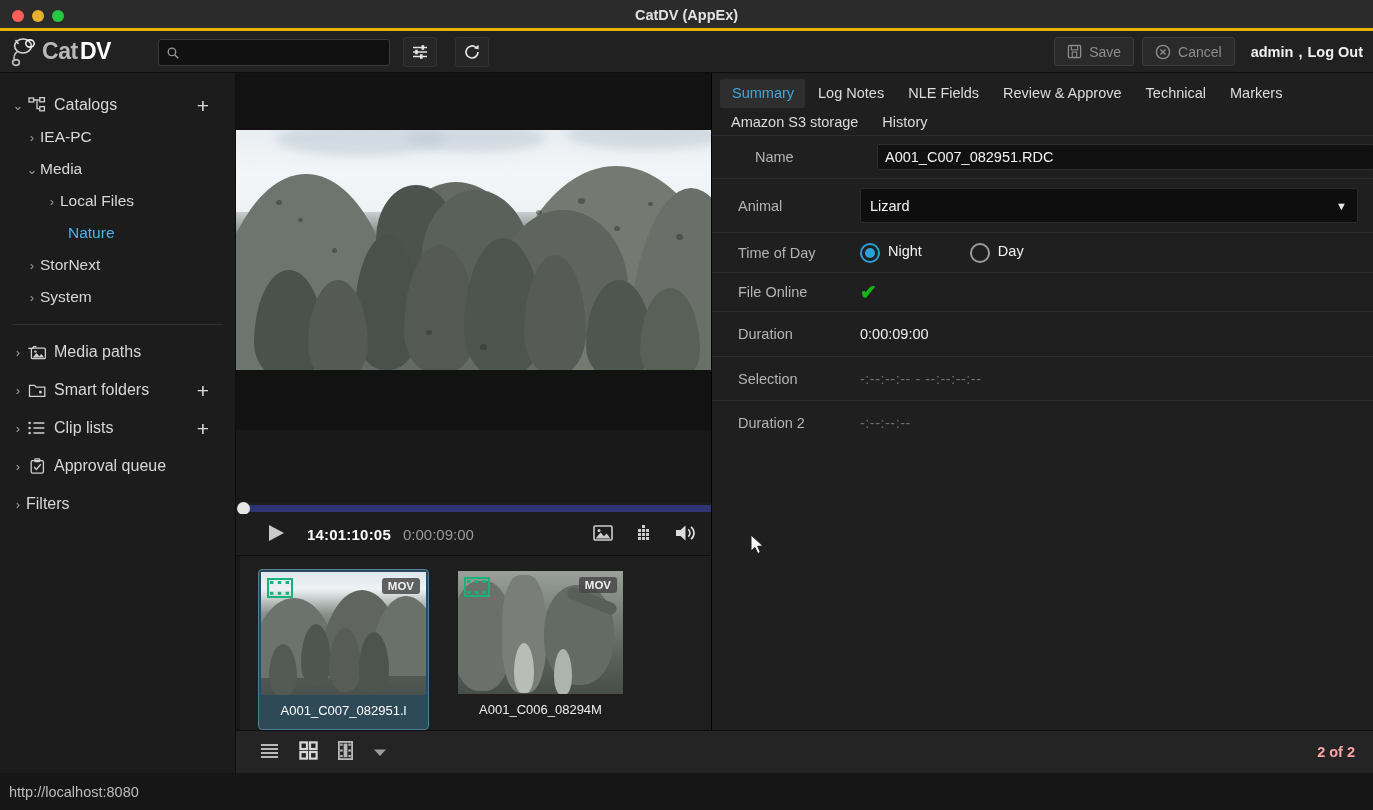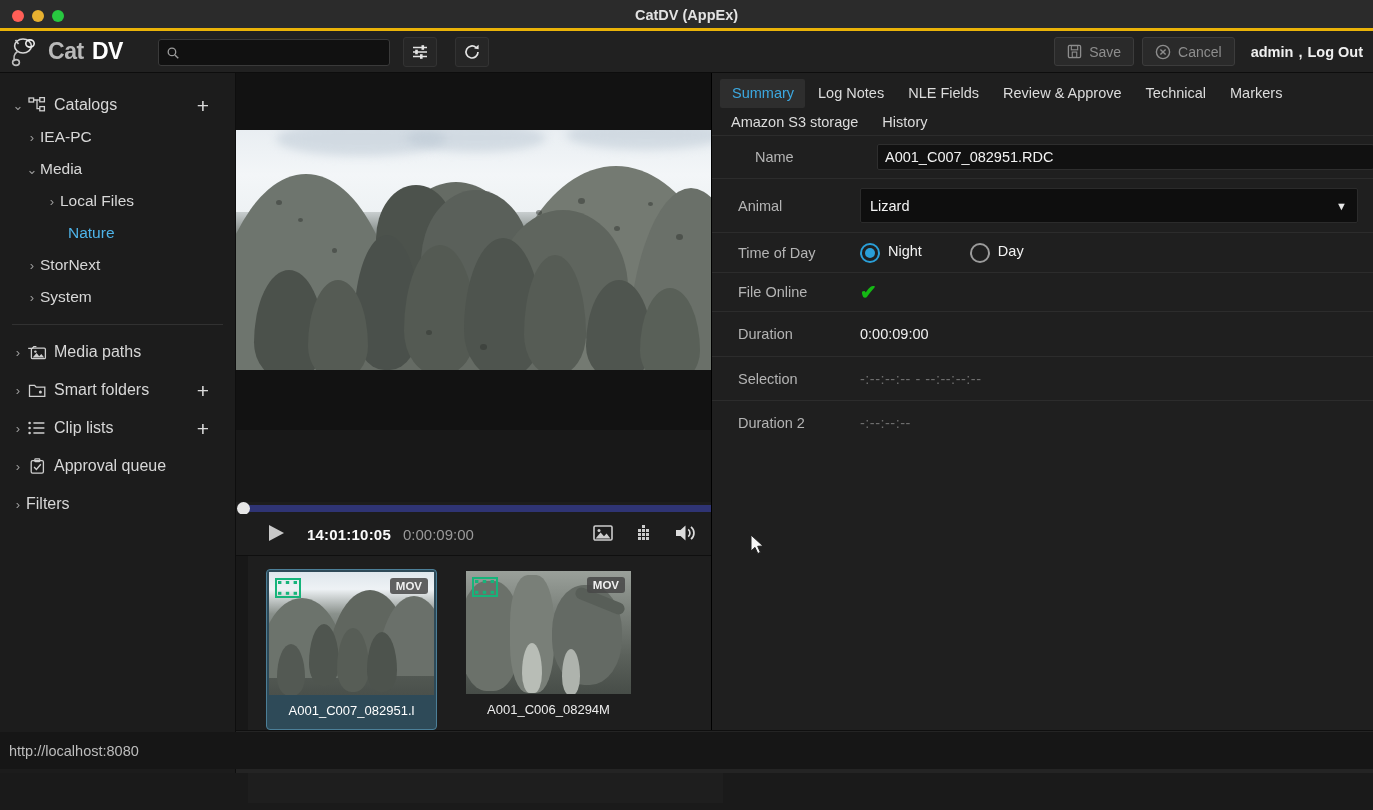--- a/index.html
+++ b/index.html
@@ -33,21 +33,21 @@
   }
 
   
   .appheader {
     position: absolute; top: 31px; left: 0; width: 1373px; height: 42px;
     background: #212121;
     border-bottom: 1px solid #0d0d0d;
   }
   .logo-wrap {
     position: absolute; left: 10px; top: 4px;
-    display: flex; align-items: center; gap: 8px;
+    display: flex; align-items: center; gap: 2px;
   }
   .logo-mark { width: 30px; height: 32px; }
   .logo-text { font-size: 23px; font-weight: 700; letter-spacing: -0.4px; }
   .logo-cat { color: #b9b9b9; }
   .logo-dv { color: #ffffff; }
 
   .searchbox {
     position: absolute; left: 158px; top: 39px - 31px;
     top: 8px;
     width: 232px; height: 27px;
@@ -153,21 +153,21 @@
     background: #1d1d1d;
     border-bottom: 1px solid #0f0f0f;
     display: flex; align-items: center;
   }
   .play-ic { margin-left: 32px; }
   .tc-main { margin-left: 22px; color: #fafafa; font-size: 15px; font-weight: bold; letter-spacing: .2px; }
   .tc-dur { margin-left: 12px; color: #9a9a9a; font-size: 15px; }
   .pb-right { position: absolute; right: 14px; display: flex; align-items: center; gap: 22px; }
 
   .browser {
-    position: absolute; top: 483px; left: 12px; width: 475px; height: 247px;
+    position: absolute; top: 483px; left: 4px; width: 475px; height: 247px;
     background: #1e1e1e;
   }
   .thumbs { position: absolute; top: 13px; left: 18px; display: flex; gap: 26px; }
   .thumb { width: 171px; }
   .thumb .shell { padding: 2px; border-radius: 4px; }
   .thumb.selected .shell { background: #2e4a58; border: 1px solid #4c7f98; }
   .thumb .pic {
     position: relative;
     width: 165px; height: 123px;
     margin: 0 auto;
@@ -246,21 +246,21 @@
     width: 20px; height: 20px; border-radius: 50%;
     border: 2.5px solid #9b9b9b;
     display: flex; align-items: center; justify-content: center;
   }
   .rdot.on { border-color: #2a9fd8; }
   .rdot.on::after { content:""; width: 10px; height: 10px; border-radius: 50%; background: #2a9fd8; }
   .tick { color: #14b814; font-size: 20px; font-weight: bold; line-height: 1; }
 
   
   .statusbar {
-    position: absolute; top: 732px; left: 0; width: 1373px; height: 37px;
+    position: absolute; top: 773px; left: 0; width: 1373px; height: 37px;
     background: #161616;
     display: flex; align-items: center;
   }
   .statusbar .url { margin-left: 9px; color: #bdbdbd; font-size: 14.5px; }
 
   .cursor { position: absolute; left: 750px; top: 534px; width: 16px; height: 22px; pointer-events: none; }
 </style>
 </head>
 <body>
 

